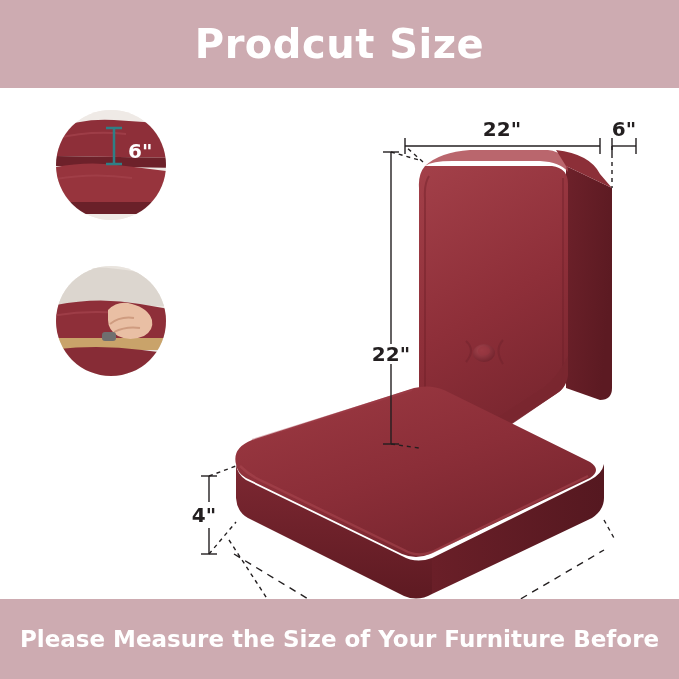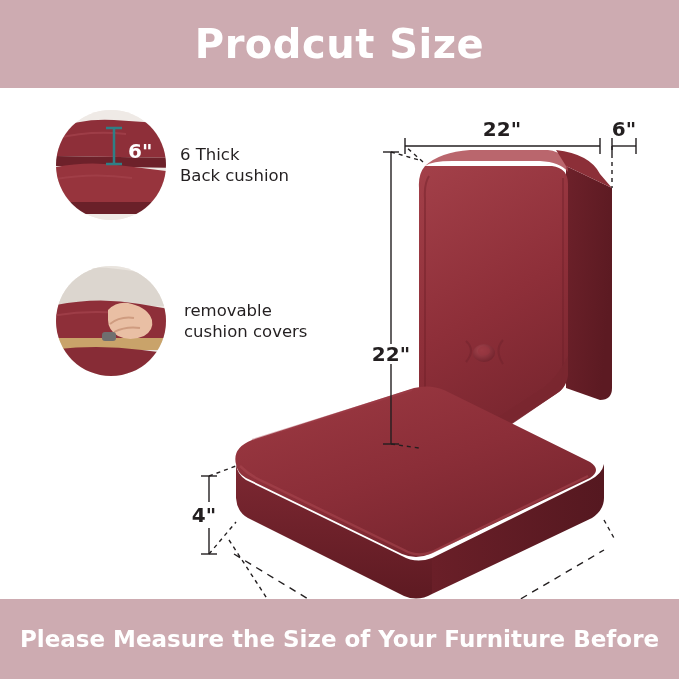--- a/index.html
+++ b/index.html
@@ -244,42 +244,38 @@
           <path d="M-5 30 Q30 20 70 24" stroke="#a94751" stroke-width="2" fill="none" opacity="0.6"></path>
           <path d="M-5 70 Q34 62 76 68" stroke="#a94751" stroke-width="2" fill="none" opacity="0.5"></path>
           <g stroke="#2f7f86" stroke-width="2.5" fill="none">
             <path d="M58 18 L58 54"></path>
             <path d="M50 18 L66 18"></path>
             <path d="M50 54 L66 54"></path>
           </g>
           <text x="72" y="48" font-family="DejaVu Sans, sans-serif" font-size="20" font-weight="bold" fill="#ffffff">6"</text>
         </svg>
       </div>
-      <div class="feature-text">6 Thick
-Back cushion</div>
     </div>
 
     <div class="feature feature-2">
       <div class="thumb">
         <svg width="110" height="110" viewBox="0 0 110 110">
           <rect x="0" y="0" width="110" height="110" fill="#e9e4de"></rect>
           <path d="M-5 4 Q30 -2 70 4 L118 12 L118 40 L-5 40 Z" fill="#dcd6cf"></path>
           <path d="M-5 40 Q40 30 84 38 L118 44 L118 72 L-5 72 Z" fill="#8e2f39"></path>
           <path d="M-5 72 L118 72 L118 84 L-5 84 Z" fill="#c9a36a"></path>
           <path d="M-5 84 Q40 78 86 84 L118 88 L118 118 L-5 118 Z" fill="#872c36"></path>
           <path d="M-5 50 Q40 42 86 50" stroke="#a94751" stroke-width="2" fill="none" opacity="0.6"></path>
 
           <path d="M52 44 Q62 34 76 38 Q92 42 96 54 Q98 64 88 70 Q74 76 62 70 Q52 64 52 54 Z" fill="#e9bfa4"></path>
           <path d="M54 58 Q64 50 78 52" stroke="#cf9c80" stroke-width="2" fill="none"></path>
           <path d="M58 66 Q70 60 84 62" stroke="#cf9c80" stroke-width="1.8" fill="none"></path>
           <rect x="46" y="66" width="14" height="9" rx="3" fill="#6f6f6f"></rect>
         </svg>
       </div>
-      <div class="feature-text">removable
-cushion covers</div>
     </div>
 
   </div>
 
   <div class="footer-banner">
     <div class="footer-line">Please Measure the Size of Your Furniture Before</div>
   </div>
 
 </div>
 

